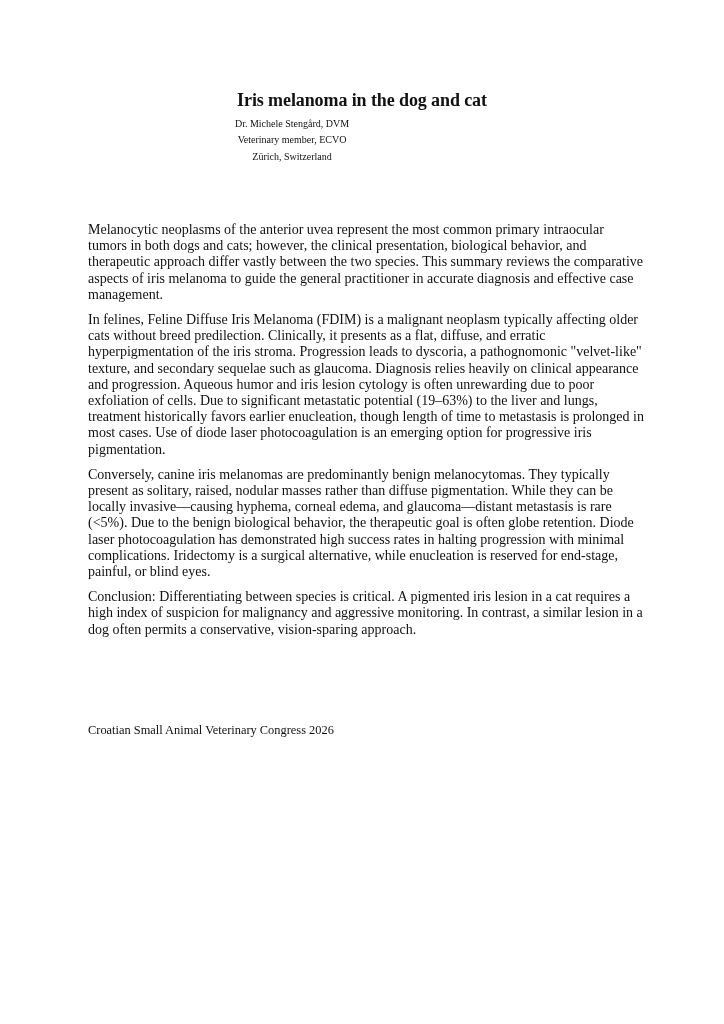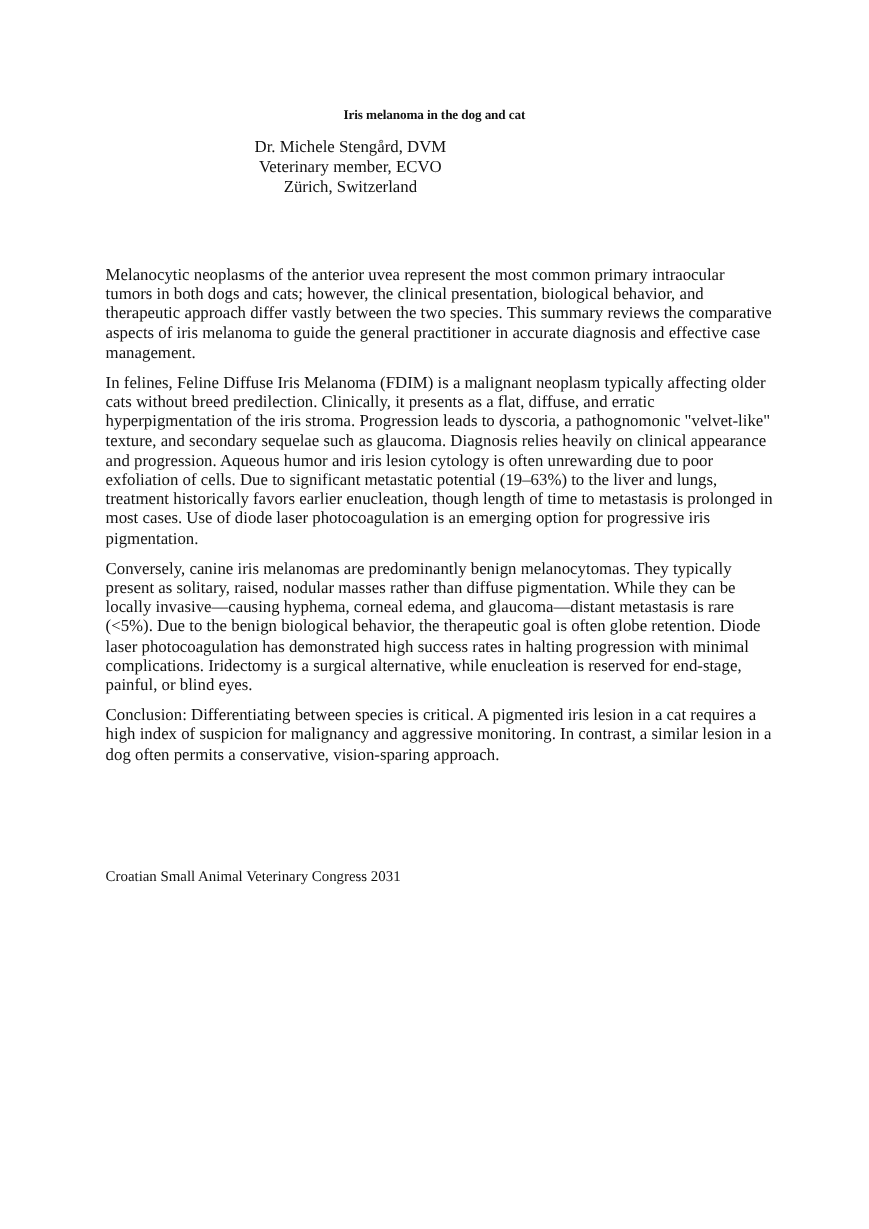--- a/index.html
+++ b/index.html
@@ -20,31 +20,31 @@
       left: 0; top: 0;
       width: 724px; height: 1024px;
     }
     .title {
       position: absolute;
       top: 90px;
       left: 0;
       width: 724px;
       text-align: center;
       font-weight: bold;
-      font-size: 11px;
+      font-size: 18px;
       letter-spacing: -0.1px;
       font-family: "Liberation Serif", "DejaVu Serif", serif;
     }
     .author-block {
       position: absolute;
       top: 116px;
       left: 0;
       width: 584px;
       text-align: center;
-      font-size: 14px;
+      font-size: 10px;
       line-height: 16.3px;
       font-family: "Liberation Serif", "DejaVu Serif", serif;
     }
     .author-block div { margin: 0; }
     .body-text {
       position: absolute;
       left: 88px;
       top: 222px;
       width: 556px;
       font-size: 14px;
@@ -75,14 +75,14 @@
     <div>Zürich, Switzerland</div>
   </div>
 
   <div class="body-text">
     <p>Melanocytic neoplasms of the anterior uvea represent the most common primary intraocular tumors in both dogs and cats; however, the clinical presentation, biological behavior, and therapeutic approach differ vastly between the two species. This summary reviews the comparative aspects of iris melanoma to guide the general practitioner in accurate diagnosis and effective case management.</p>
     <p>In felines, Feline Diffuse Iris Melanoma (FDIM) is a malignant neoplasm typically affecting older cats without breed predilection. Clinically, it presents as a flat, diffuse, and erratic hyperpigmentation of the iris stroma. Progression leads to dyscoria, a pathognomonic "velvet-like" texture, and secondary sequelae such as glaucoma. Diagnosis relies heavily on clinical appearance and progression.   Aqueous humor and iris lesion cytology is often unrewarding due to poor exfoliation of cells. Due to significant metastatic potential (19–63%) to the liver and lungs, treatment historically favors earlier enucleation, though length of time to metastasis is prolonged in most cases. Use of diode laser photocoagulation is an emerging option for progressive iris pigmentation.</p>
     <p>Conversely, canine iris melanomas are predominantly benign melanocytomas. They typically present as solitary, raised, nodular masses rather than diffuse pigmentation. While they can be locally invasive—causing hyphema, corneal edema, and glaucoma—distant metastasis is rare (&lt;5%). Due to the benign biological behavior, the therapeutic goal is often globe retention. Diode laser photocoagulation has demonstrated high success rates in halting progression with minimal complications. Iridectomy is a surgical alternative, while enucleation is reserved for end-stage, painful, or blind eyes.</p>
     <p>Conclusion: Differentiating between species is critical. A pigmented iris lesion in a cat requires a high index of suspicion for malignancy and aggressive monitoring. In contrast, a similar lesion in a dog often permits a conservative, vision-sparing approach.</p>
   </div>
 
-  <div class="footer-note">Croatian Small Animal Veterinary Congress 2031</div>
+  <div class="footer-note">Croatian Small Animal Veterinary Congress 2026</div>
 </div>
 
 </body></html>

